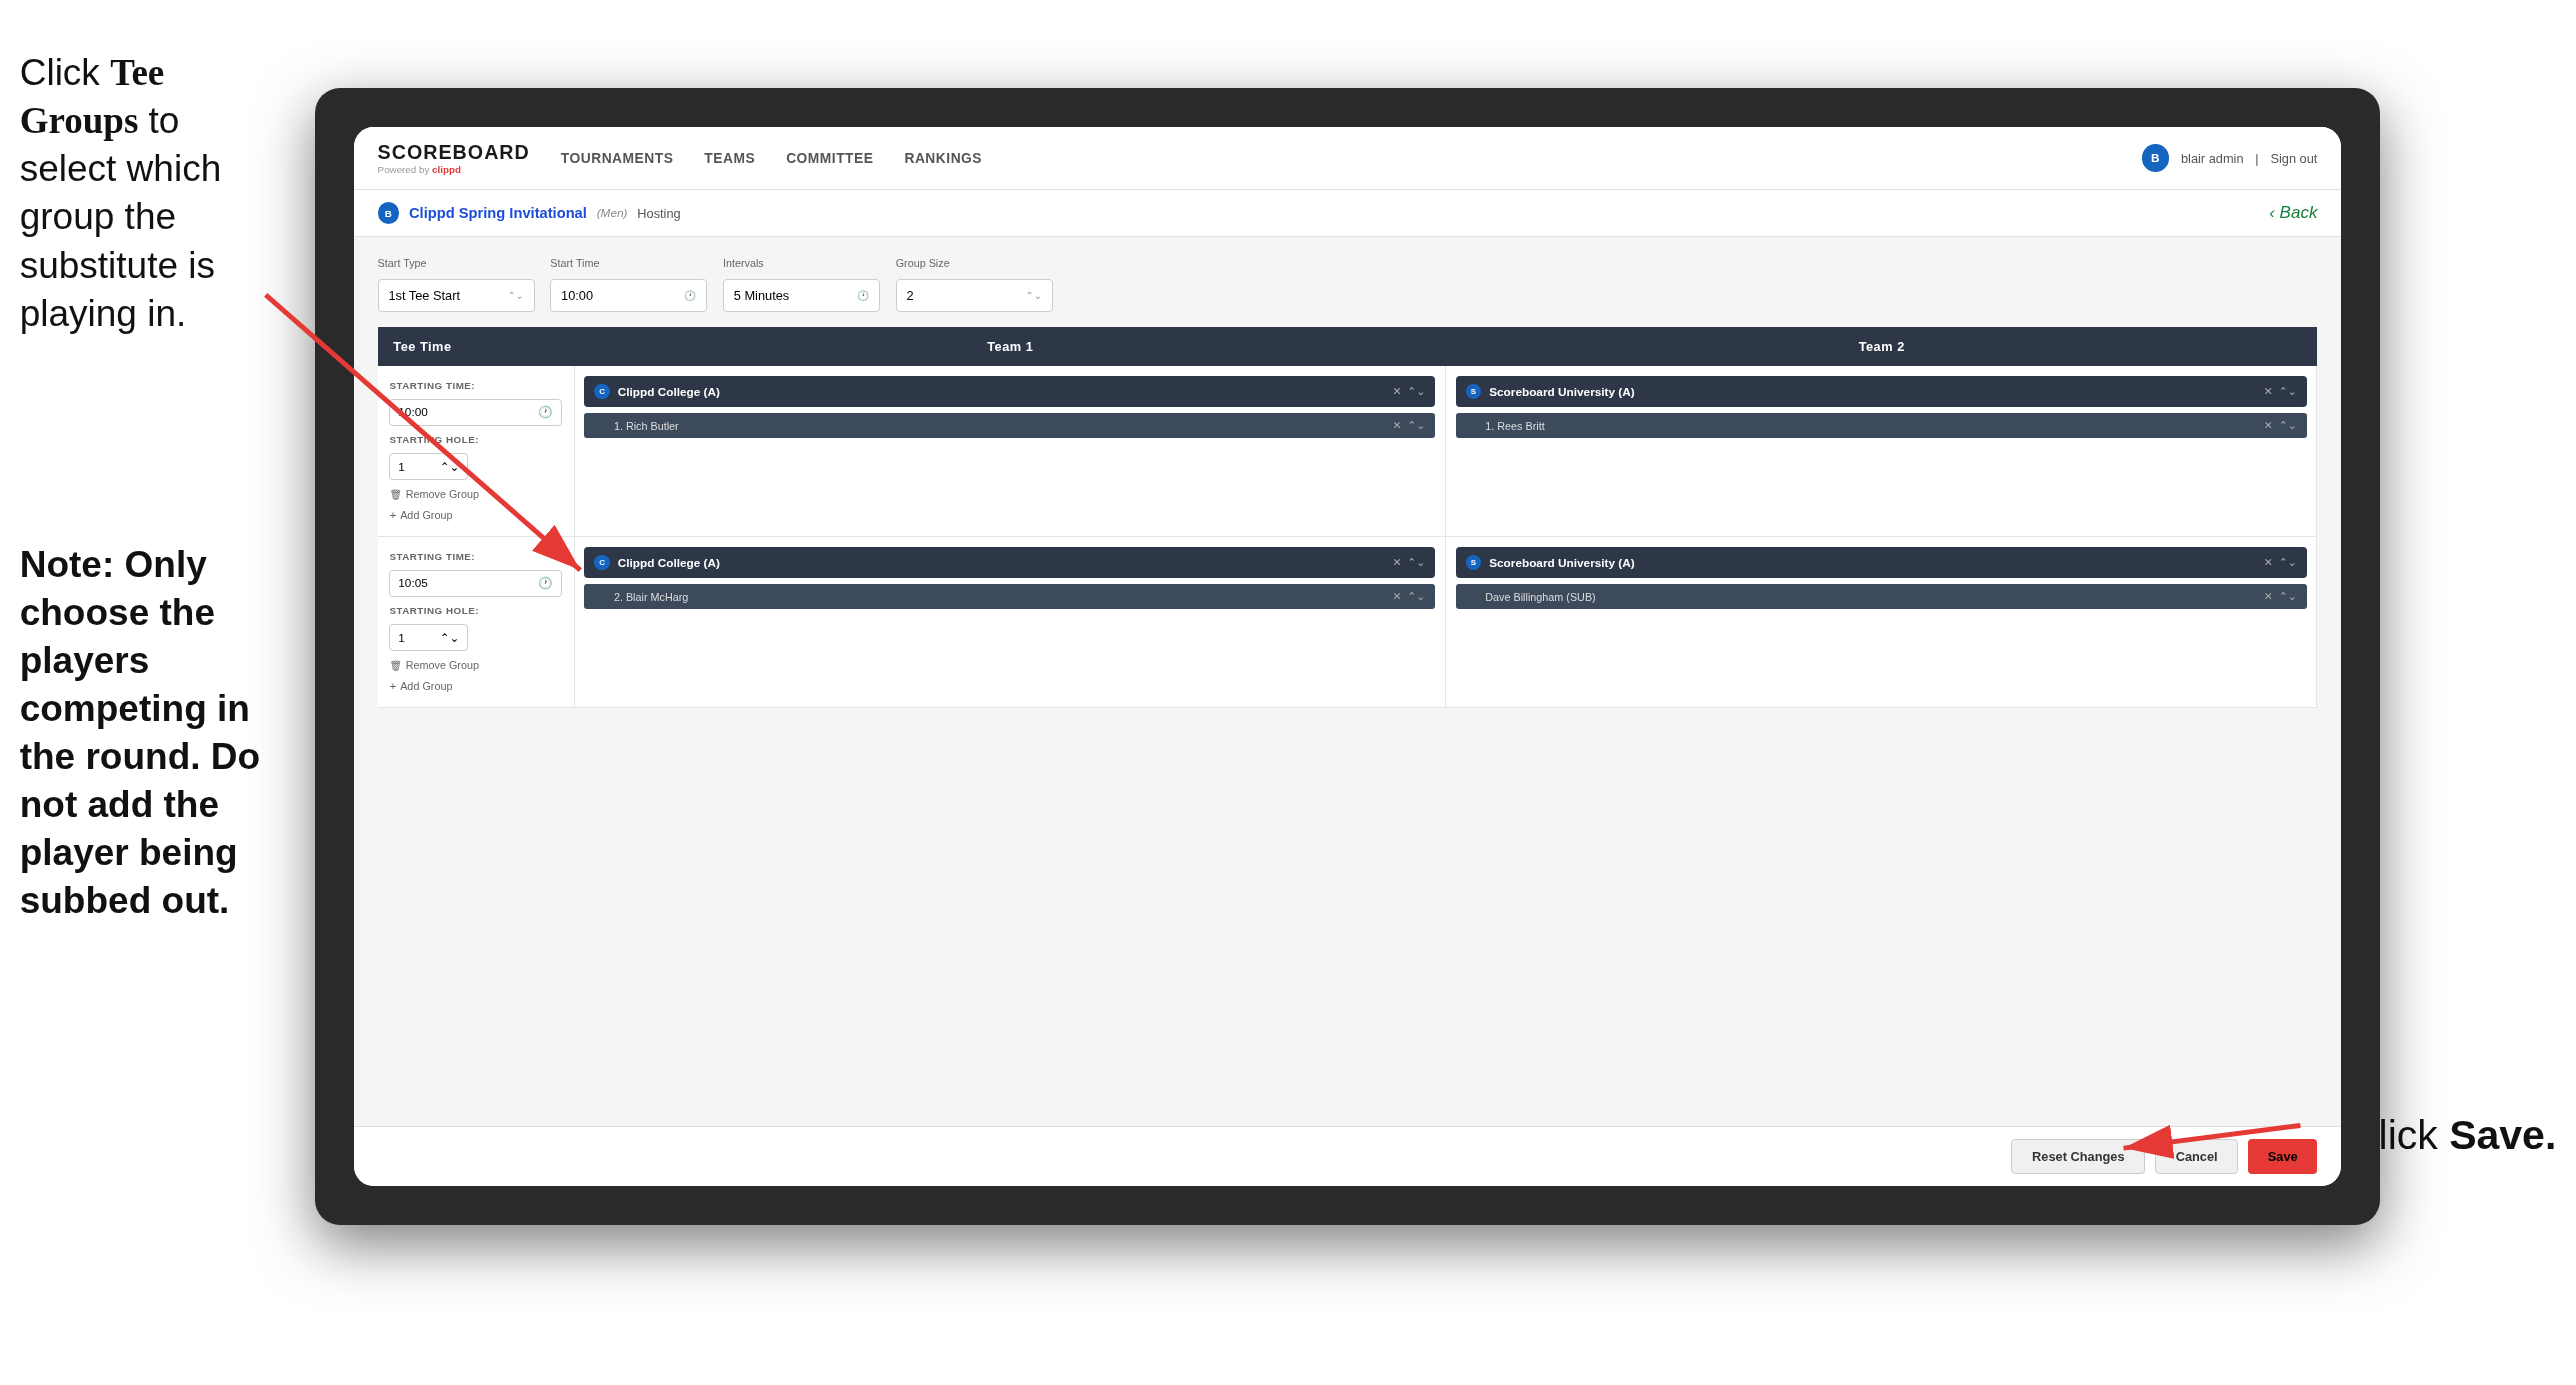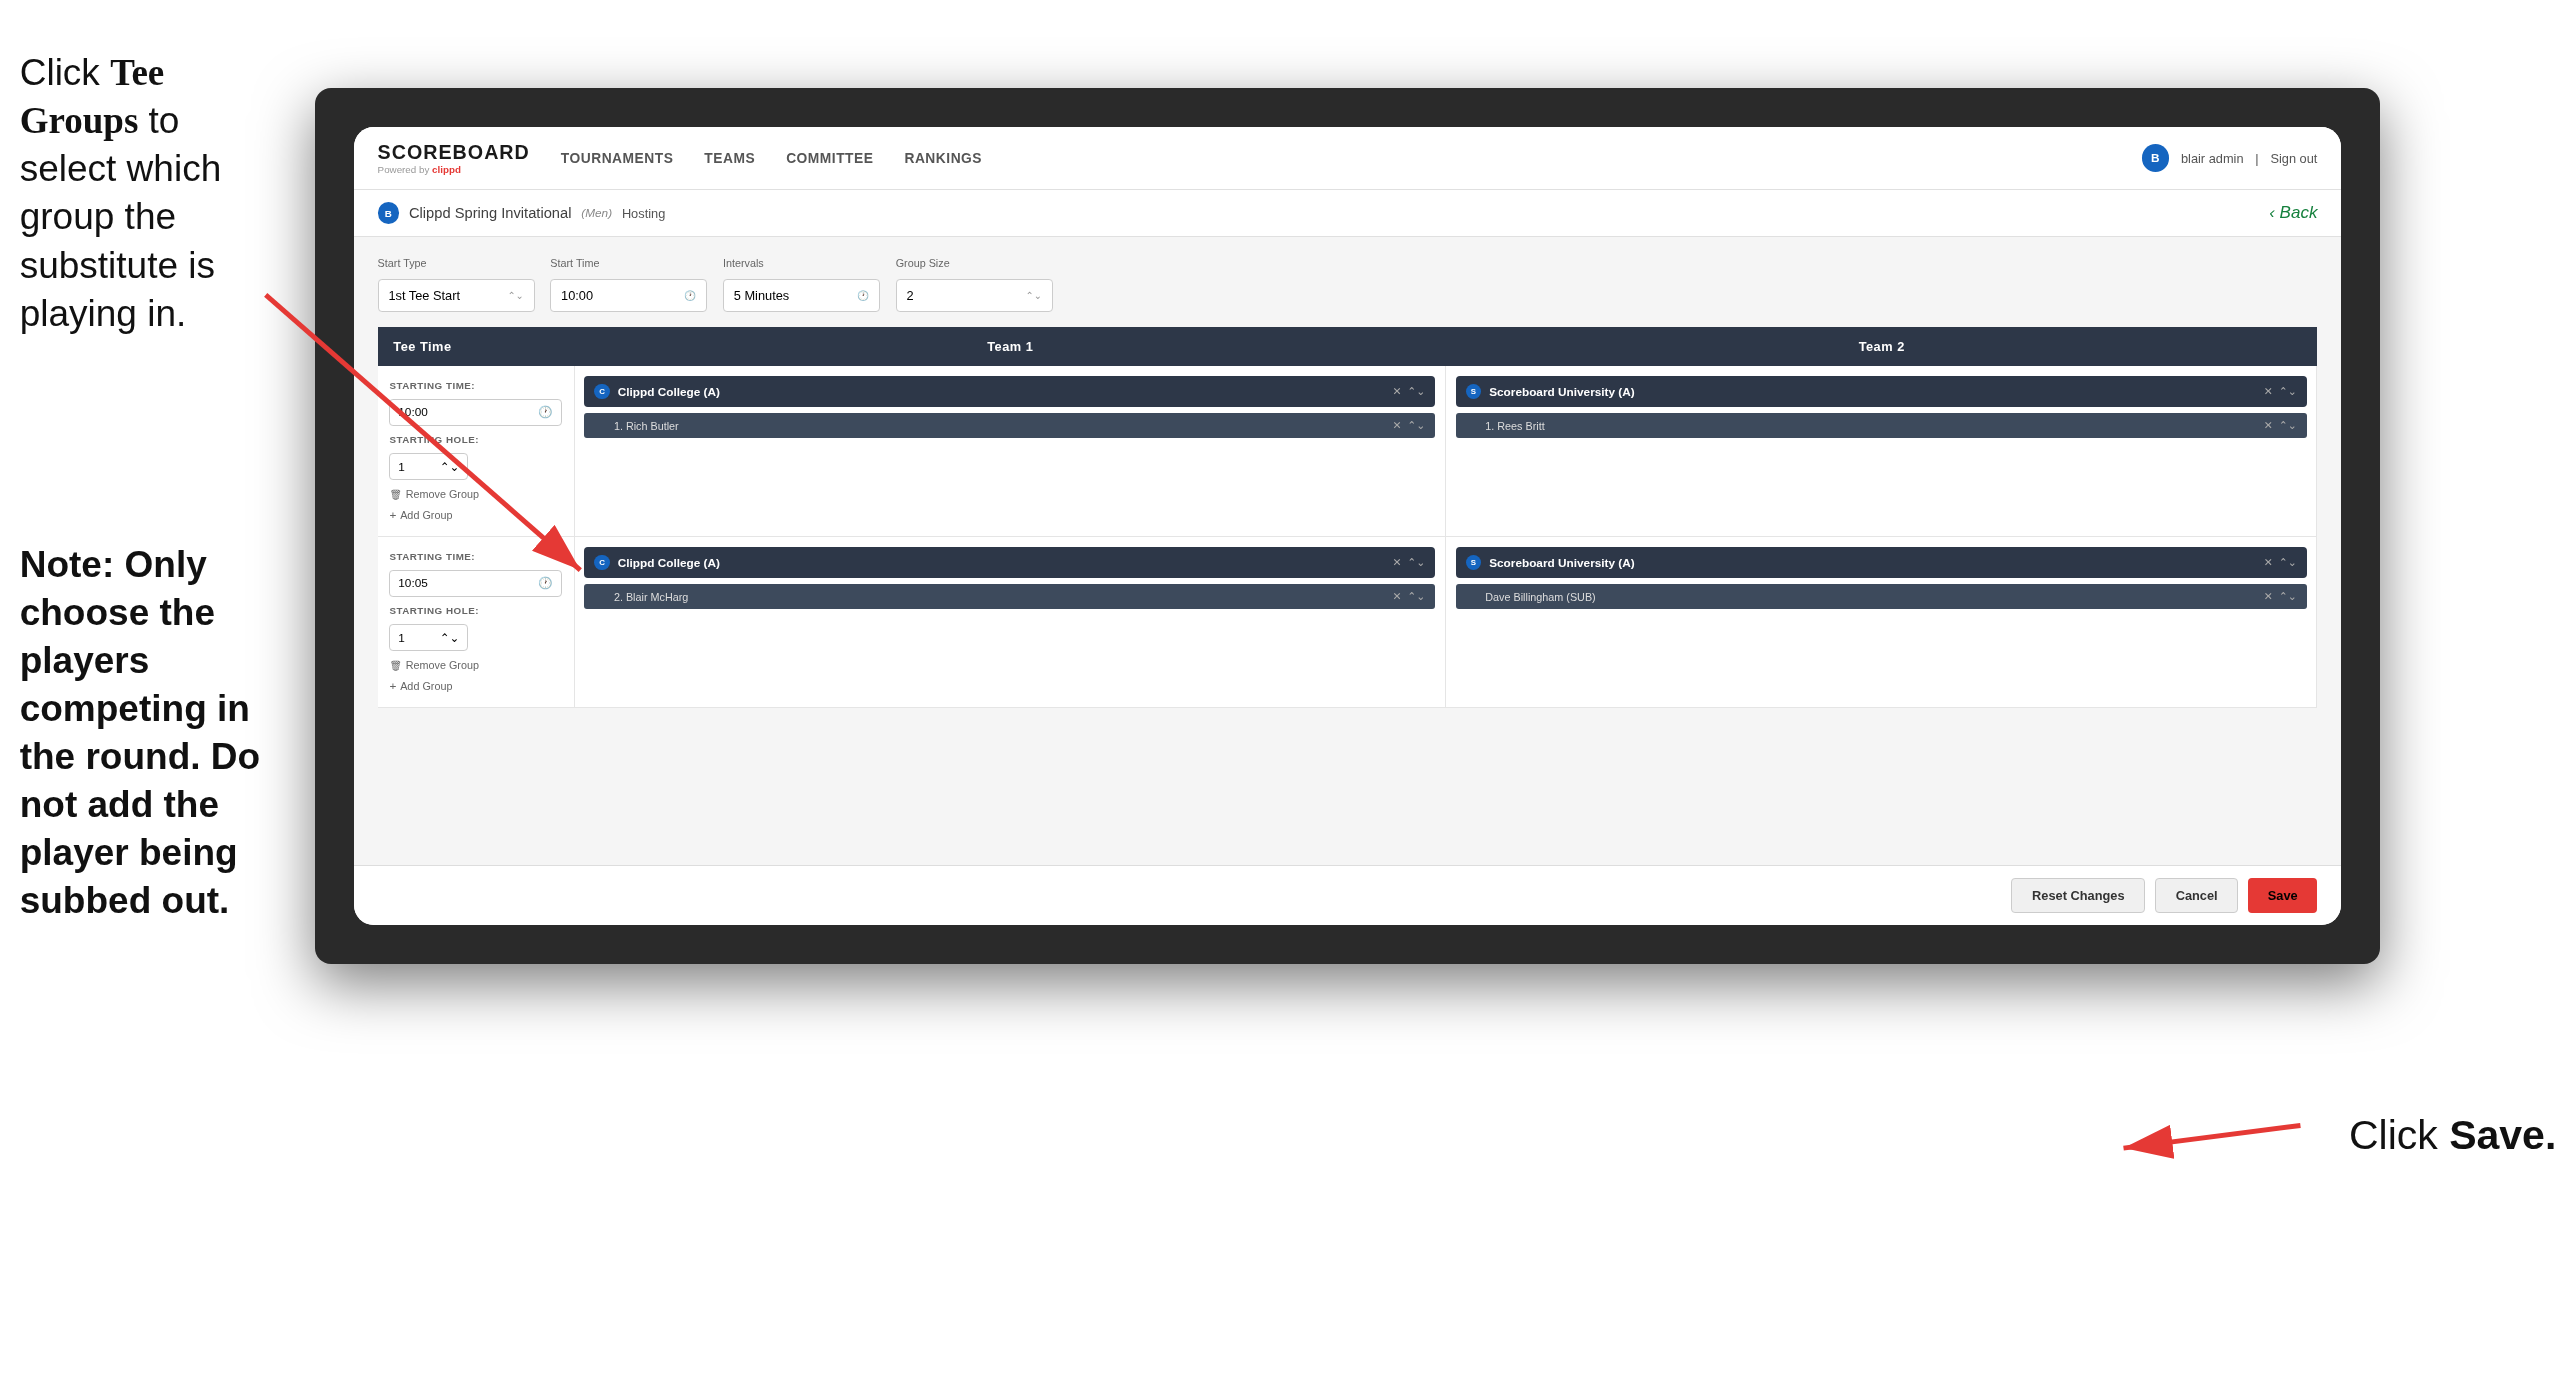--- a/index.html
+++ b/index.html
@@ -46,23 +46,23 @@
       color: #111;
     }
     .click-save-text strong { font-weight: 800; }
 
     
     .tablet {
       position: absolute;
       left: 315px;
       top: 88px;
       width: 2065px;
-      height: 876px;
+      height: 1137px;
       background: #2a2a2a;
-      border-radius: 16px;
+      border-radius: 25px;
       padding: 39px;
       box-shadow: 0 19.7px 59px rgba(0,0,0,0.5);
     }
     .tablet-screen {
       width: 100%;
       height: 100%;
       background: #f0f0f0;
       border-radius: 19.7px;
       overflow: hidden;
       display: flex;
@@ -149,21 +149,21 @@
       height: 21.6px;
       background: #1565c0;
       border-radius: 50%;
       display: flex;
       align-items: center;
       justify-content: center;
       color: #fff;
       font-size: 9.8px;
       font-weight: 700;
     }
-    .subheader-title { font-weight: 400; color: #404040; }
+    .subheader-title { font-weight: 700; color: #1d4ed8; }
     .subheader-tag {
       font-size: 11.8px;
       color: #888;
       font-style: italic;
     }
     .subheader-hosting {
       font-size: 12.8px;
       color: #555;
       font-weight: 500;
     }

